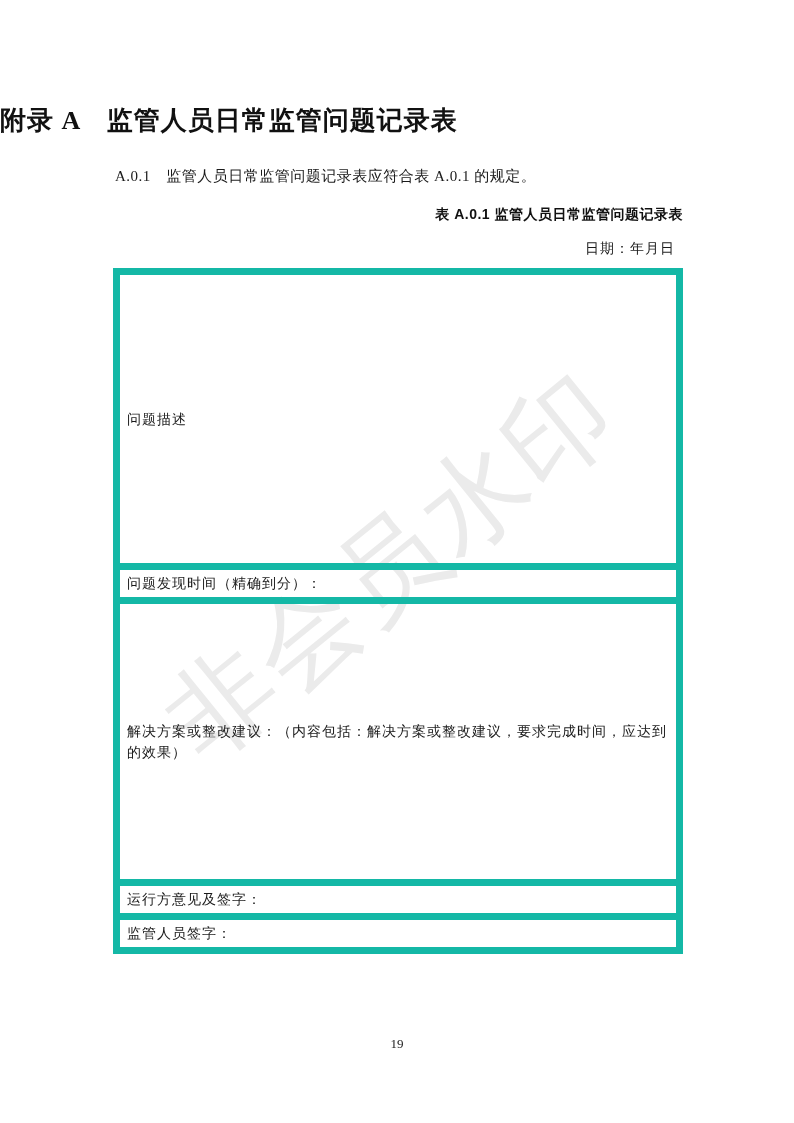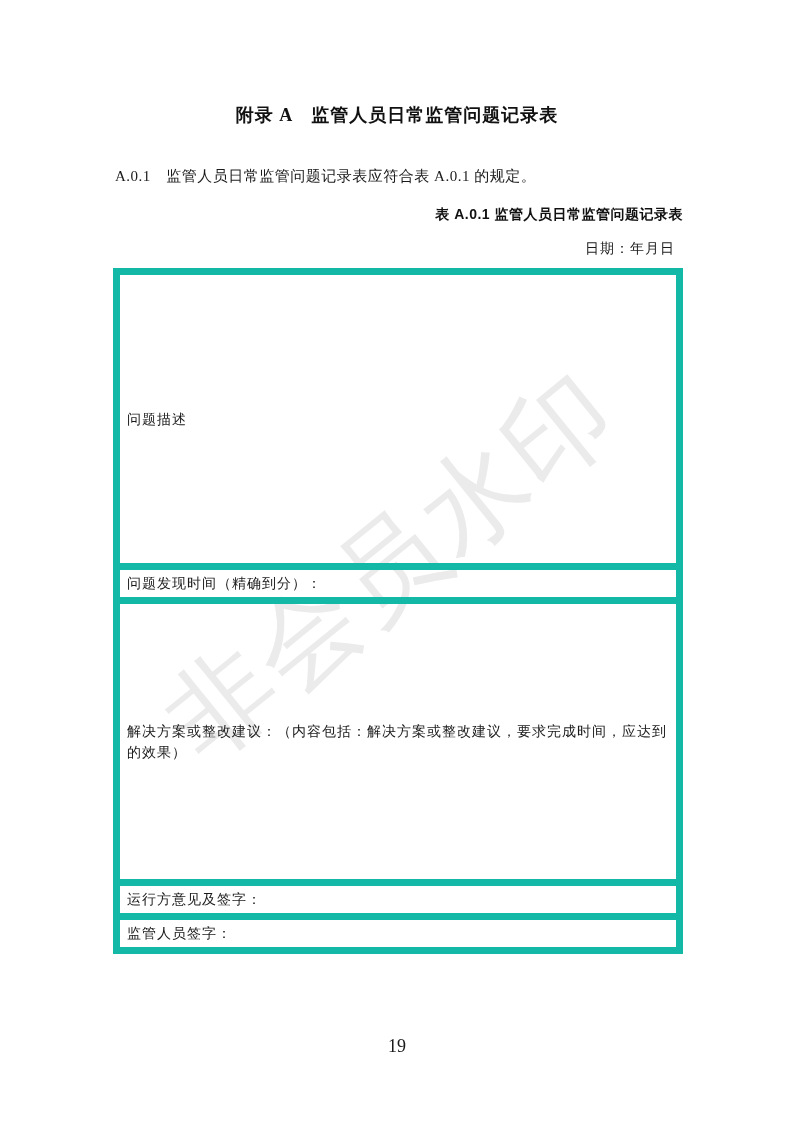--- a/index.html
+++ b/index.html
@@ -28,22 +28,21 @@
     z-index: 0;
     font-family: "Liberation Sans", "DejaVu Sans", sans-serif;
     user-select: none;
   }
   .content { position: relative; z-index: 1; }
   .appendix-title {
     position: absolute;
     top: 103px;
     left: 0;
     width: 794px;
-    text-align: center;
-    font-size: 18px;
+    font-size: 26px;
     font-weight: bold;
     letter-spacing: 1px;
     color: #111111;
   }
   .clause-paragraph {
     position: absolute;
     top: 167px;
     left: 115px;
     width: 570px;
     font-size: 15px;
@@ -98,21 +97,21 @@
   td.h-appear  { height: 29px; }
   td.h-plan    { height: 282px; }
   td.h-opinion { height: 33px; margin-left: 14px; }
   td.h-sign    { height: 31px; }
   .page-number {
     position: absolute;
     top: 1036px;
     left: 0;
     width: 794px;
     text-align: center;
-    font-size: 18px;
+    font-size: 13px;
     color: #1a1a1a;
   }
 </style>
 </head>
 <body>
 
 <div class="page">
 
   <div class="watermark">非会员水印</div>
 

